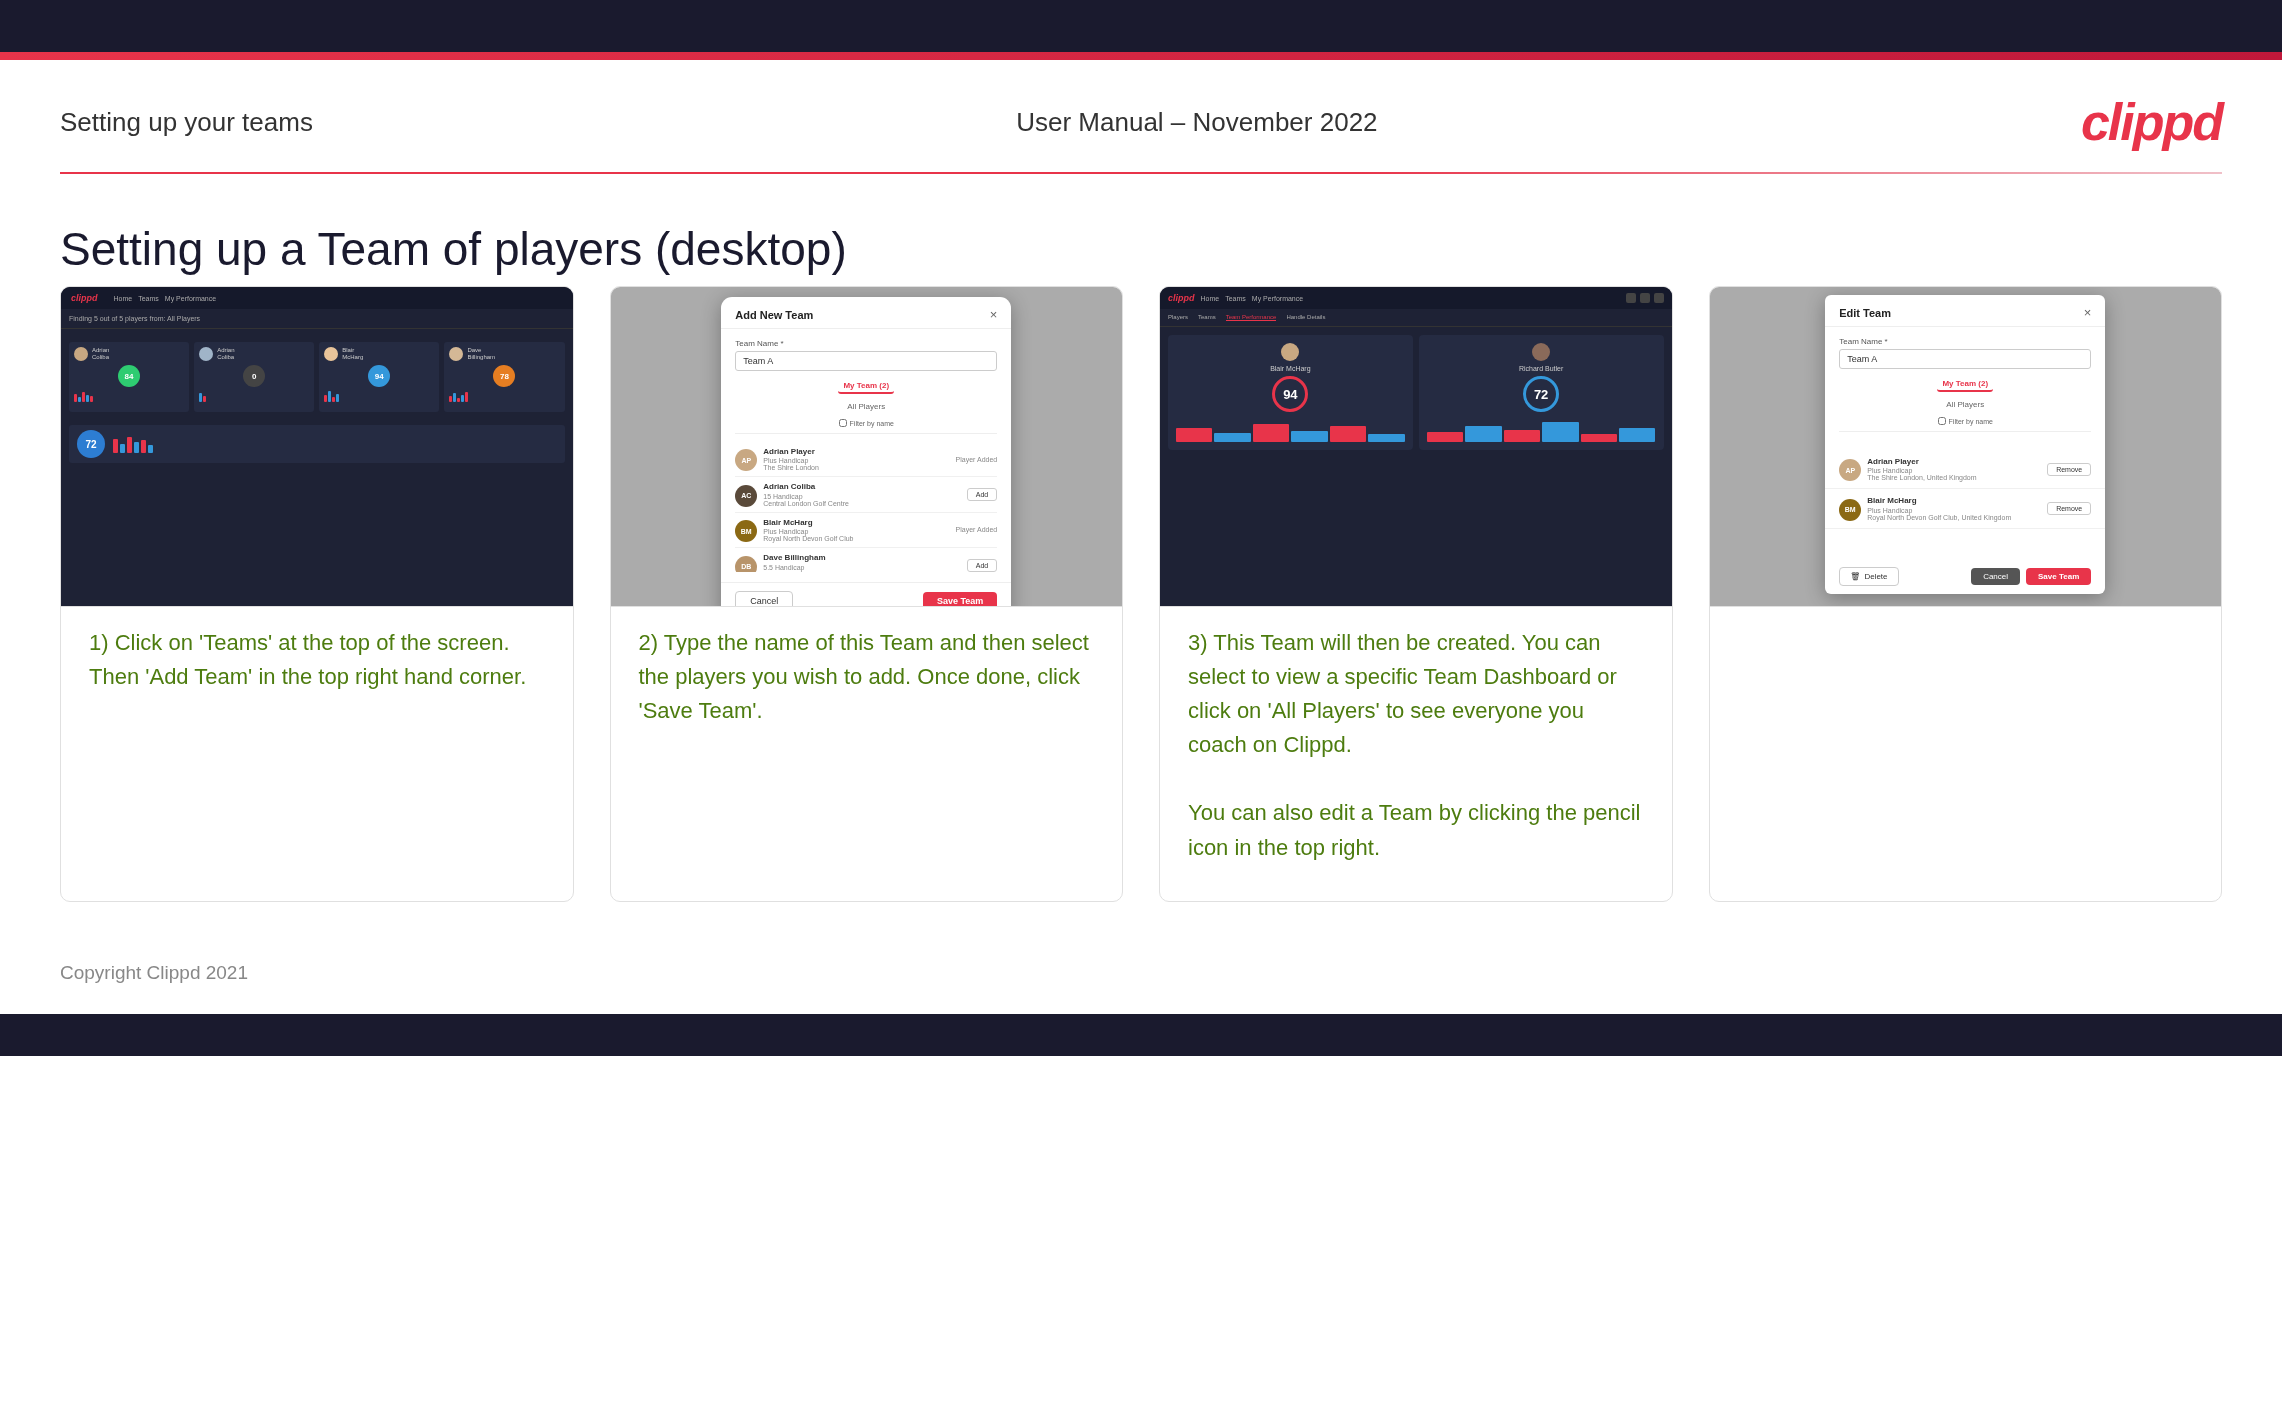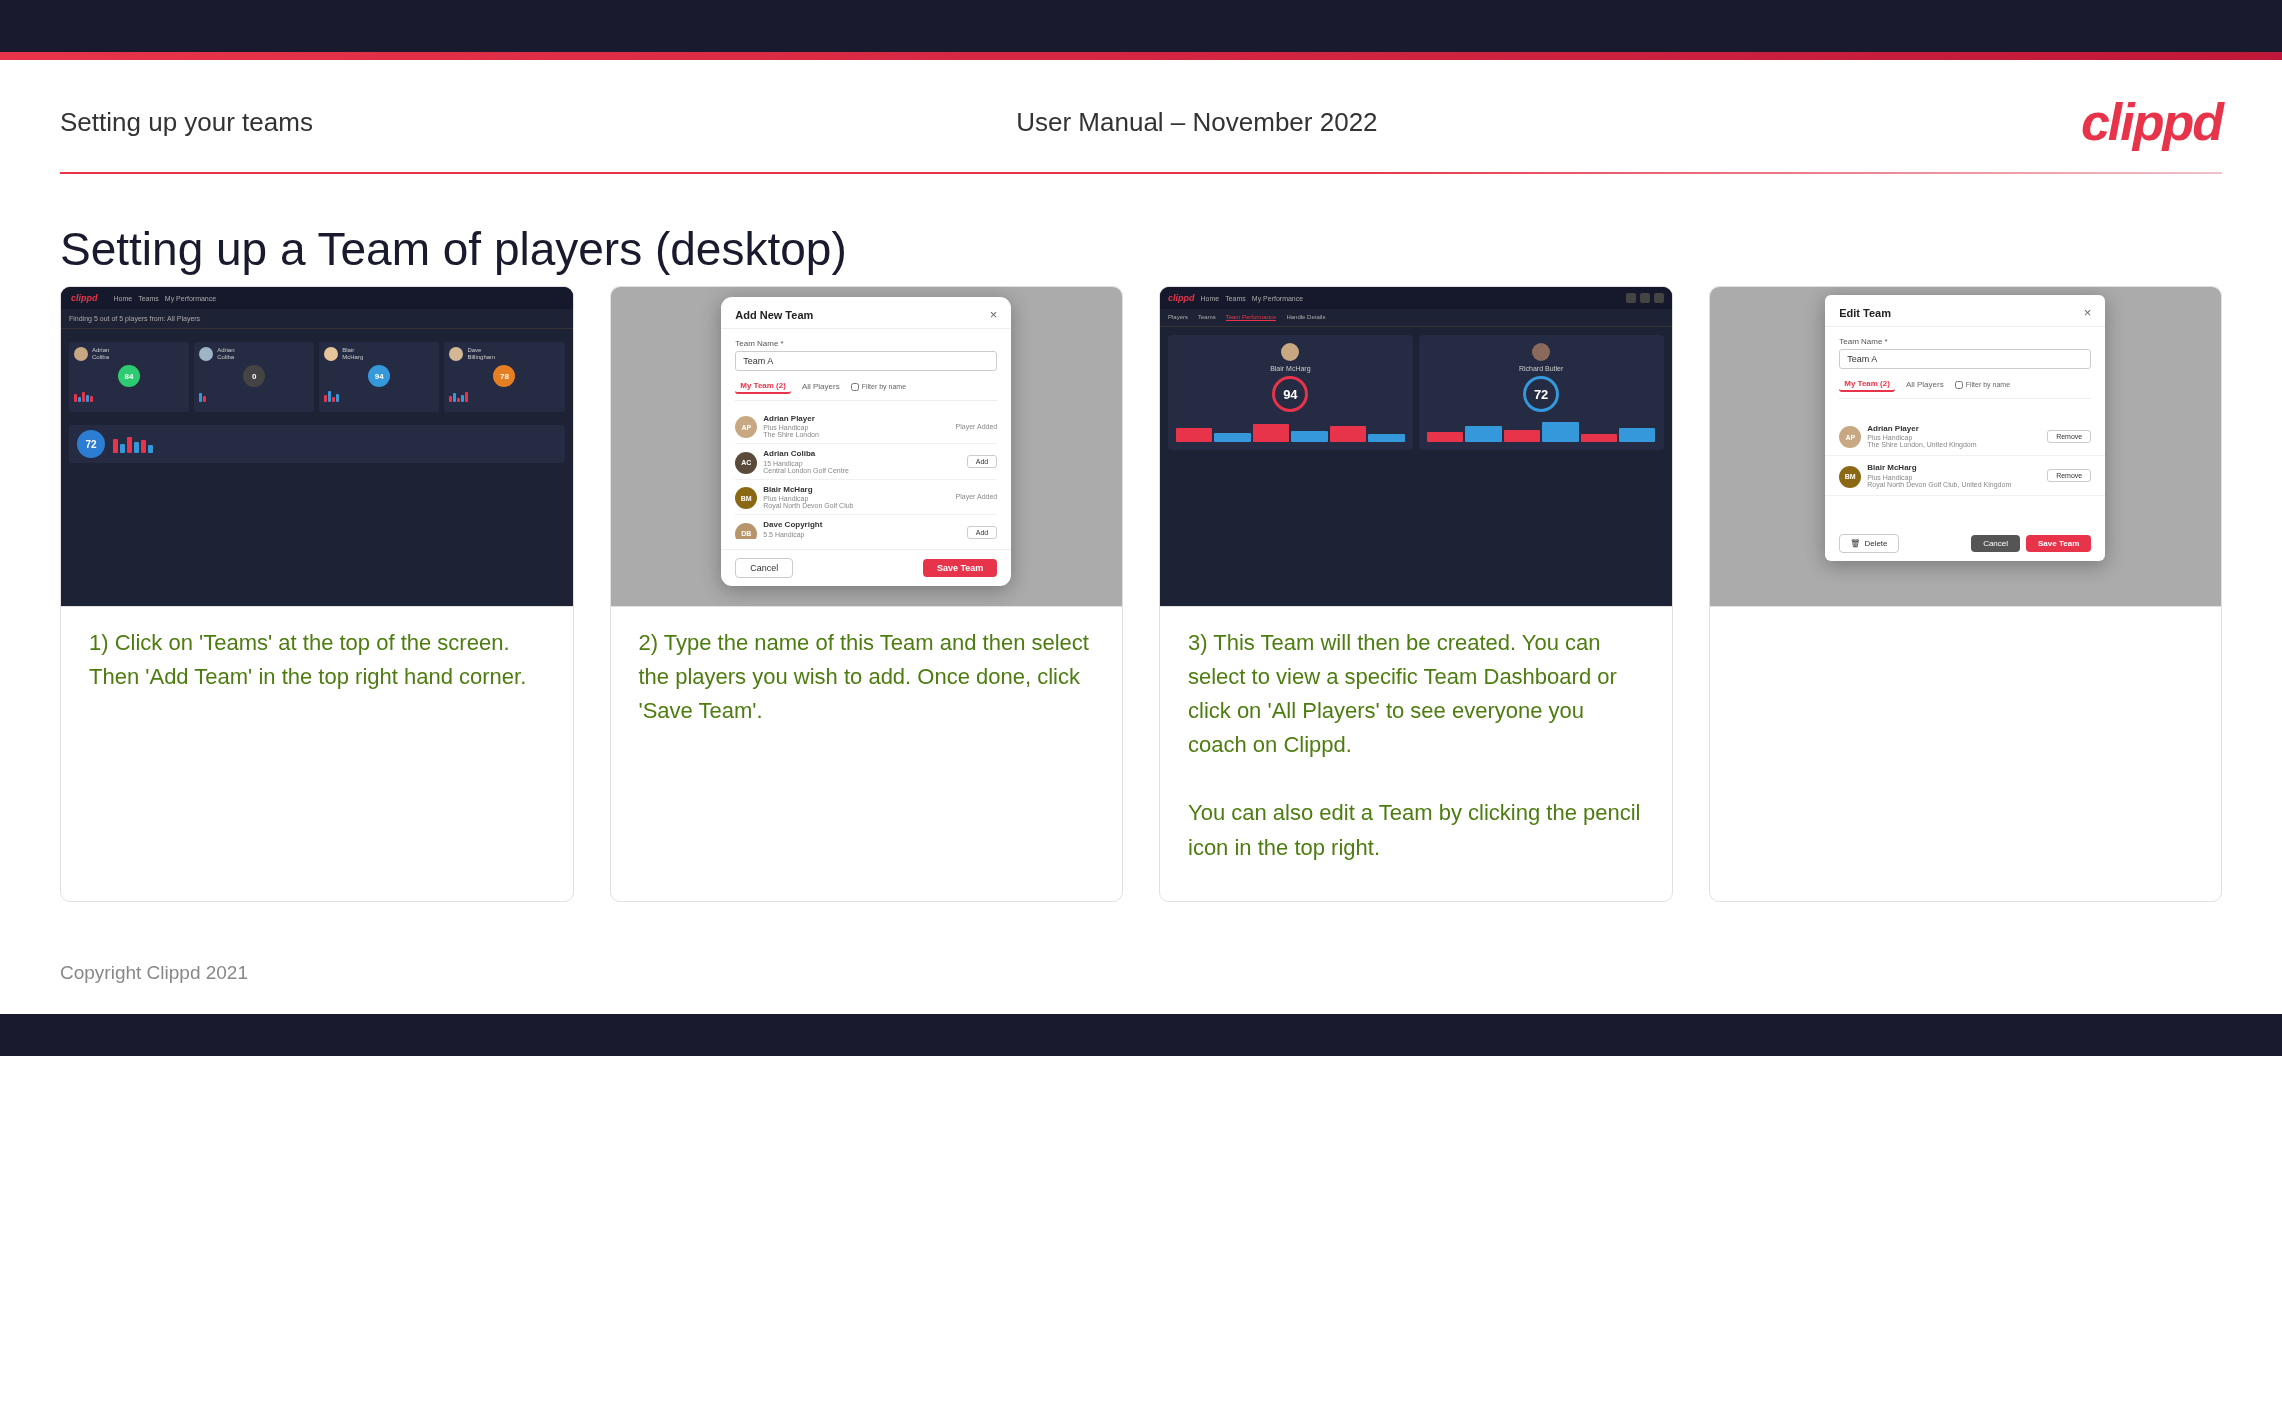--- a/index.html
+++ b/index.html
@@ -274,20 +274,21 @@
       color: #333;
       margin-bottom: 8px;
     }
     .modal-tabs {
       display: flex;
       gap: 6px;
       align-items: center;
       margin-bottom: 8px;
       border-bottom: 1px solid #eee;
       padding-bottom: 6px;
+      flex-direction: column;
     }
     .modal-tab {
       font-size: 8px;
       color: #666;
       padding: 2px 5px;
       border-radius: 3px;
       cursor: pointer;
     }
     .modal-tab.active {
       color: #e8344a;
@@ -703,21 +704,21 @@
                       <div class="player-detail">Royal North Devon Golf Club</div>
                     </div>
                   </div>
                   <span class="player-action">Player Added</span>
                 </div>
 
                 <div class="player-row">
                   <div class="player-row-left">
                     <div class="player-avatar" style="background:#b8946a;">DB</div>
                     <div>
-                      <div class="player-name">Dave Copyright</div>
+                      <div class="player-name">Dave Billingham</div>
                       <div class="player-detail">5.5 Handicap</div>
                       <div class="player-detail">The Dog Maging Golf Club</div>
                     </div>
                   </div>
                   <button class="btn-add-small">Add</button>
                 </div>
               </div>
             </div>
             <div class="modal-footer">
               <button class="btn-cancel-modal">Cancel</button>

